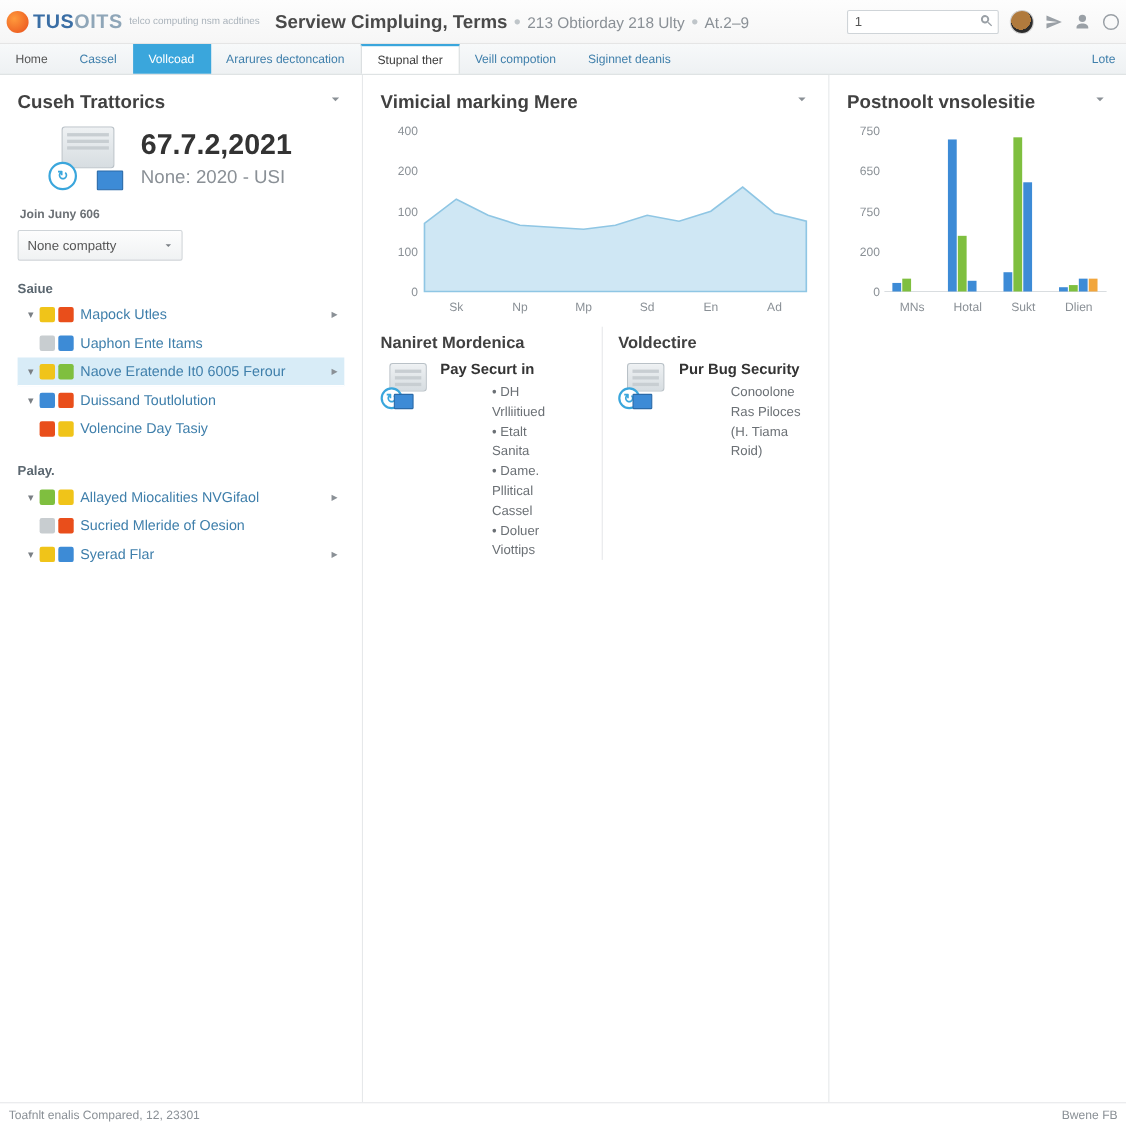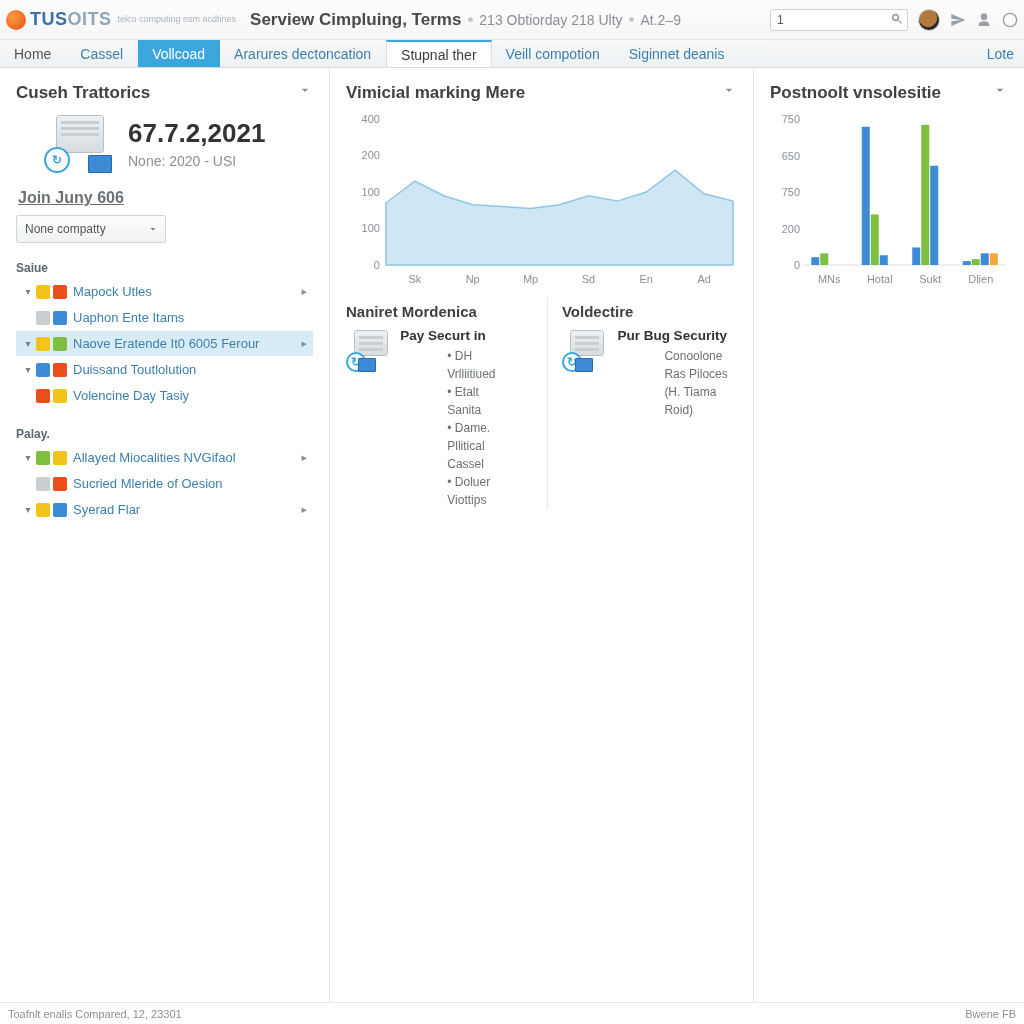--- a/index.html
+++ b/index.html
@@ -14,40 +14,40 @@
   .crumb { margin-left: 14px; font-size: 17px; color: #4a4a4a; font-weight: 600; display:flex; align-items:center; gap:6px;}
   .crumb .light { color:#8a9096; font-weight:400; font-size:14px; }
   .crumb .dot { color:#bfc5c9; }
   .topbar-right { margin-left: auto; display: flex; align-items: center; gap: 10px; }
   .search-wrap { position: relative; }
   .search-wrap input { width: 138px; height: 22px; border: 1px solid #cfd4d8; border-radius: 2px; padding: 2px 22px 2px 6px; font-size: 12px; color:#555; }
   .search-wrap .sicon { position:absolute; right:4px; top:3px; width:14px; height:14px; fill:#9aa0a6; }
   .avatar { width:22px; height:22px; border-radius:50%; background: radial-gradient(circle at 45% 40%, #b07a3d 0 55%, #2b2b2b 56% 100%); border:1px solid #d0d0d0; }
   .hicon { width:16px; height:16px; fill:#9aa0a6; }
   
-  .navbar { display:flex; align-items:stretch; height:28px; background: linear-gradient(#f7f9fa,#eef1f3); border-bottom:1px solid #d7dcde; font-size:14px; }
+  .navbar { display:flex; align-items:stretch; height:28px; background: linear-gradient(#f7f9fa,#eef1f3); border-bottom:1px solid #d7dcde; font-size:11px; }
   .navbar .tab { padding: 0 14px; line-height:28px; color:#3f7fab; cursor:pointer; border-right:1px solid transparent;}
   .navbar .tab.home { color:#555; }
   .navbar .tab.active-primary { background:#3aa6dc; color:#fff; }
   .navbar .tab.active-sub { background:#fff; color:#3b3b3b; border-top:2px solid #3aa6dc; border-left:1px solid #d7dcde; border-right:1px solid #d7dcde; line-height:26px; }
   .navbar .right-link { margin-left:auto; padding:0 10px; line-height:28px; color:#3f7fab; cursor:pointer; }
   
   .columns { display:flex; height: calc(1024px - 40px - 28px - 22px); }
   .col { padding: 14px 16px 0 16px; }
   .col.left   { width: 330px; border-right:1px solid #e6e8ea; }
   .col.center { width: 424px; border-right:1px solid #e6e8ea; }
   .col.right  { flex:1; }
   .panel-title { display:flex; align-items:center; font-size:17px; font-weight:600; color:#414141; margin-bottom:10px; }
   .panel-title .chev { margin-left:auto; }
   .chev svg { width:16px; height:16px; fill:#8a9096; }
   
   .left-hero { display:flex; align-items:center; gap:14px; margin: 6px 0 8px 28px; }
   .left-hero .big { font-size:26px; font-weight:600; color:#333; }
-  .left-hero .sub { font-size:14px; color:#8a9096; margin-top:4px; }
-  .left-meta { font-size:16px; color:#6b7075; margin: 16px 0 8px 2px; font-weight:600;text-decoration:underline; }
+  .left-hero .sub { font-size:17px; color:#8a9096; margin-top:4px; }
+  .left-meta { font-size:11px; color:#6b7075; margin: 16px 0 8px 2px; font-weight:600; }
   .select { width:150px; height:28px; border:1px solid #cfd4d8; border-radius:2px; background:linear-gradient(#fdfdfd,#f0f2f3); font-size:12px; color:#555; padding-left:8px; display:flex; align-items:center; justify-content:space-between; padding-right:6px; cursor:pointer;}
   .section-label { font-size:12px; color:#5b6770; font-weight:600; margin-top:18px; }
   ul.tree { list-style:none; margin-top:4px; }
   ul.tree li { display:flex; align-items:center; height:26px; font-size:13px; color:#3f7fab; padding-left:6px; border-bottom:1px solid #ffffff; cursor:pointer; }
   ul.tree li .caret { width:12px; text-align:center; color:#7a7f84; font-size:10px; margin-right:2px;}
   ul.tree li .caret.hidden { visibility:hidden; }
   ul.tree li.selected { background:#d8ecf7; }
   ul.tree li .ricon { margin-left:auto; color:#8a9096; font-size:11px; padding-right:6px;}
   .ticon { display:inline-flex; gap:3px; margin-right:6px; }
   .ticon span { width:14px; height:14px; border-radius:2px; display:inline-block; }

